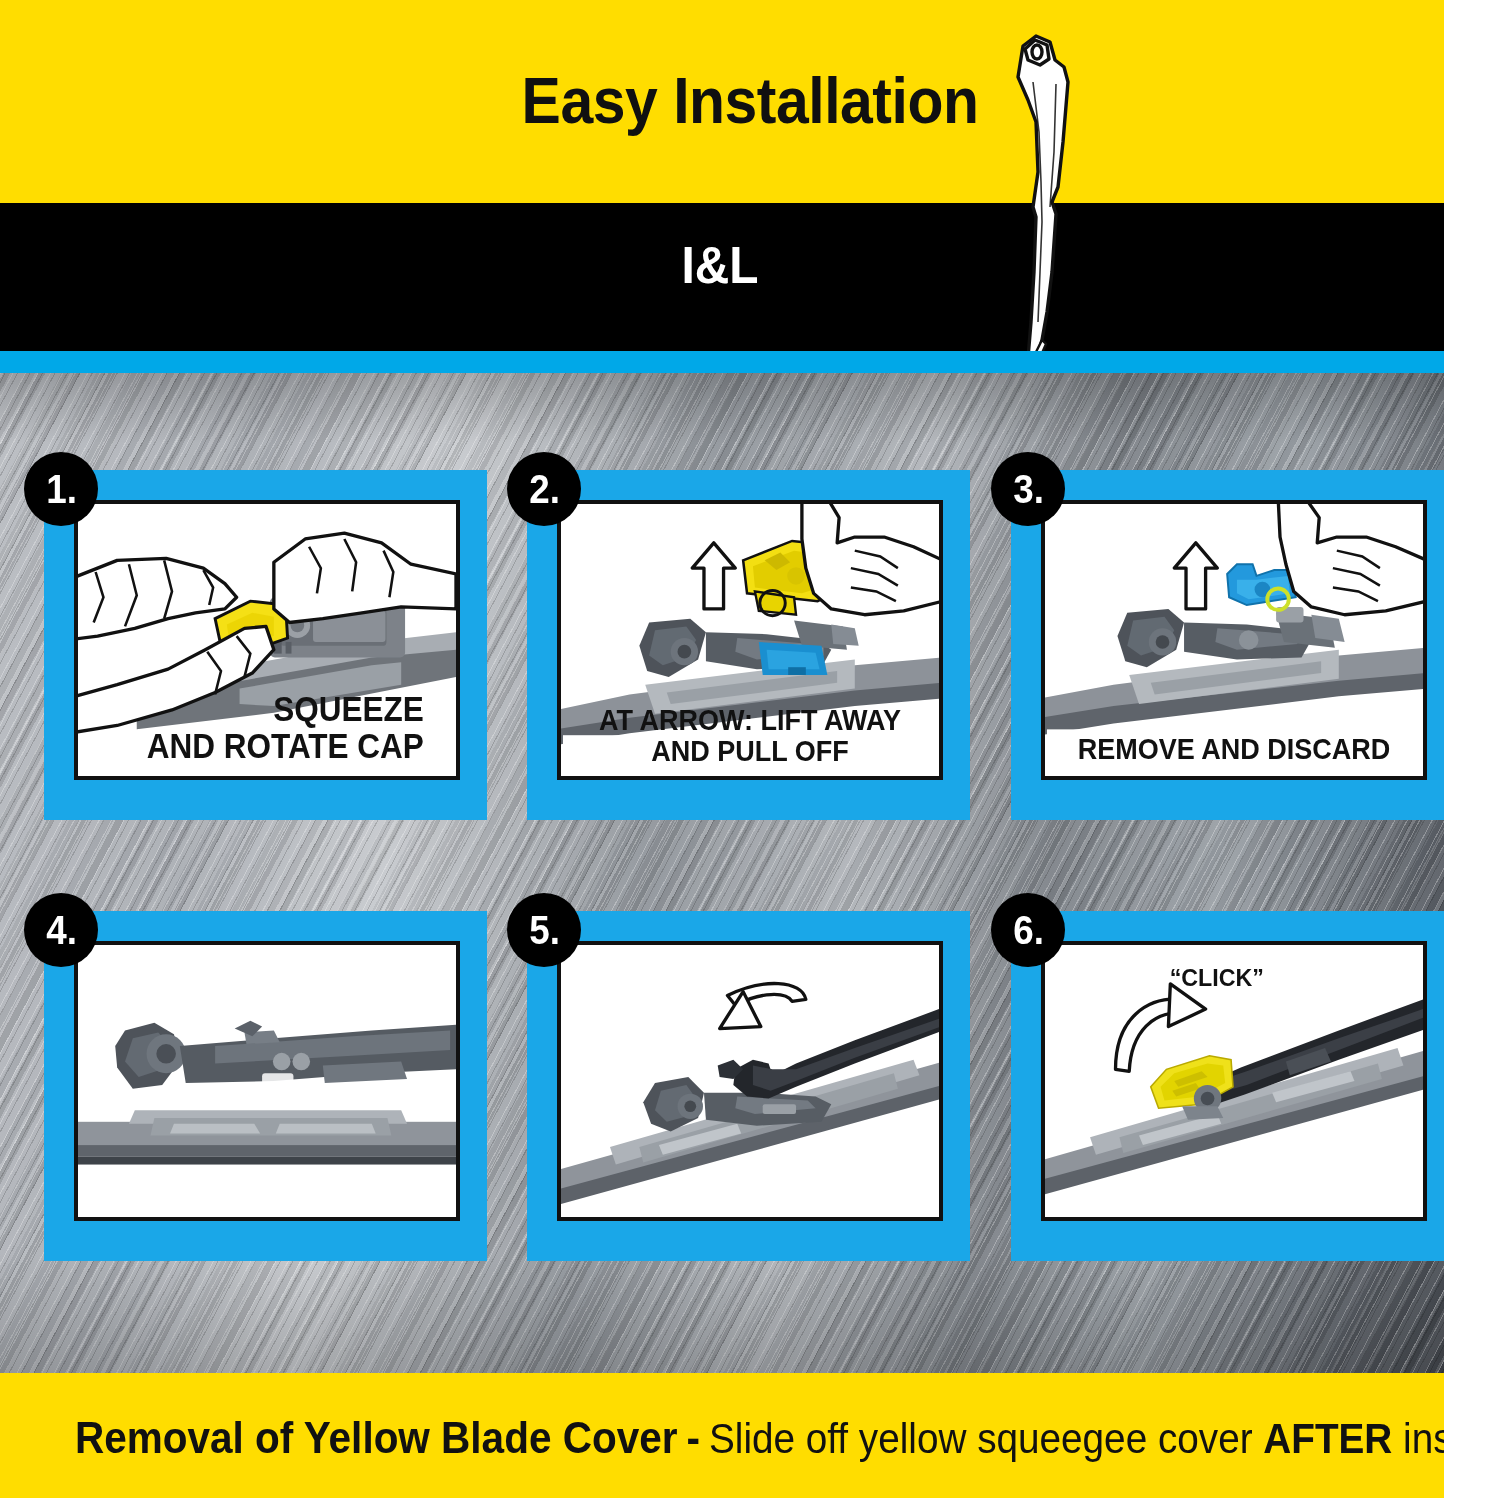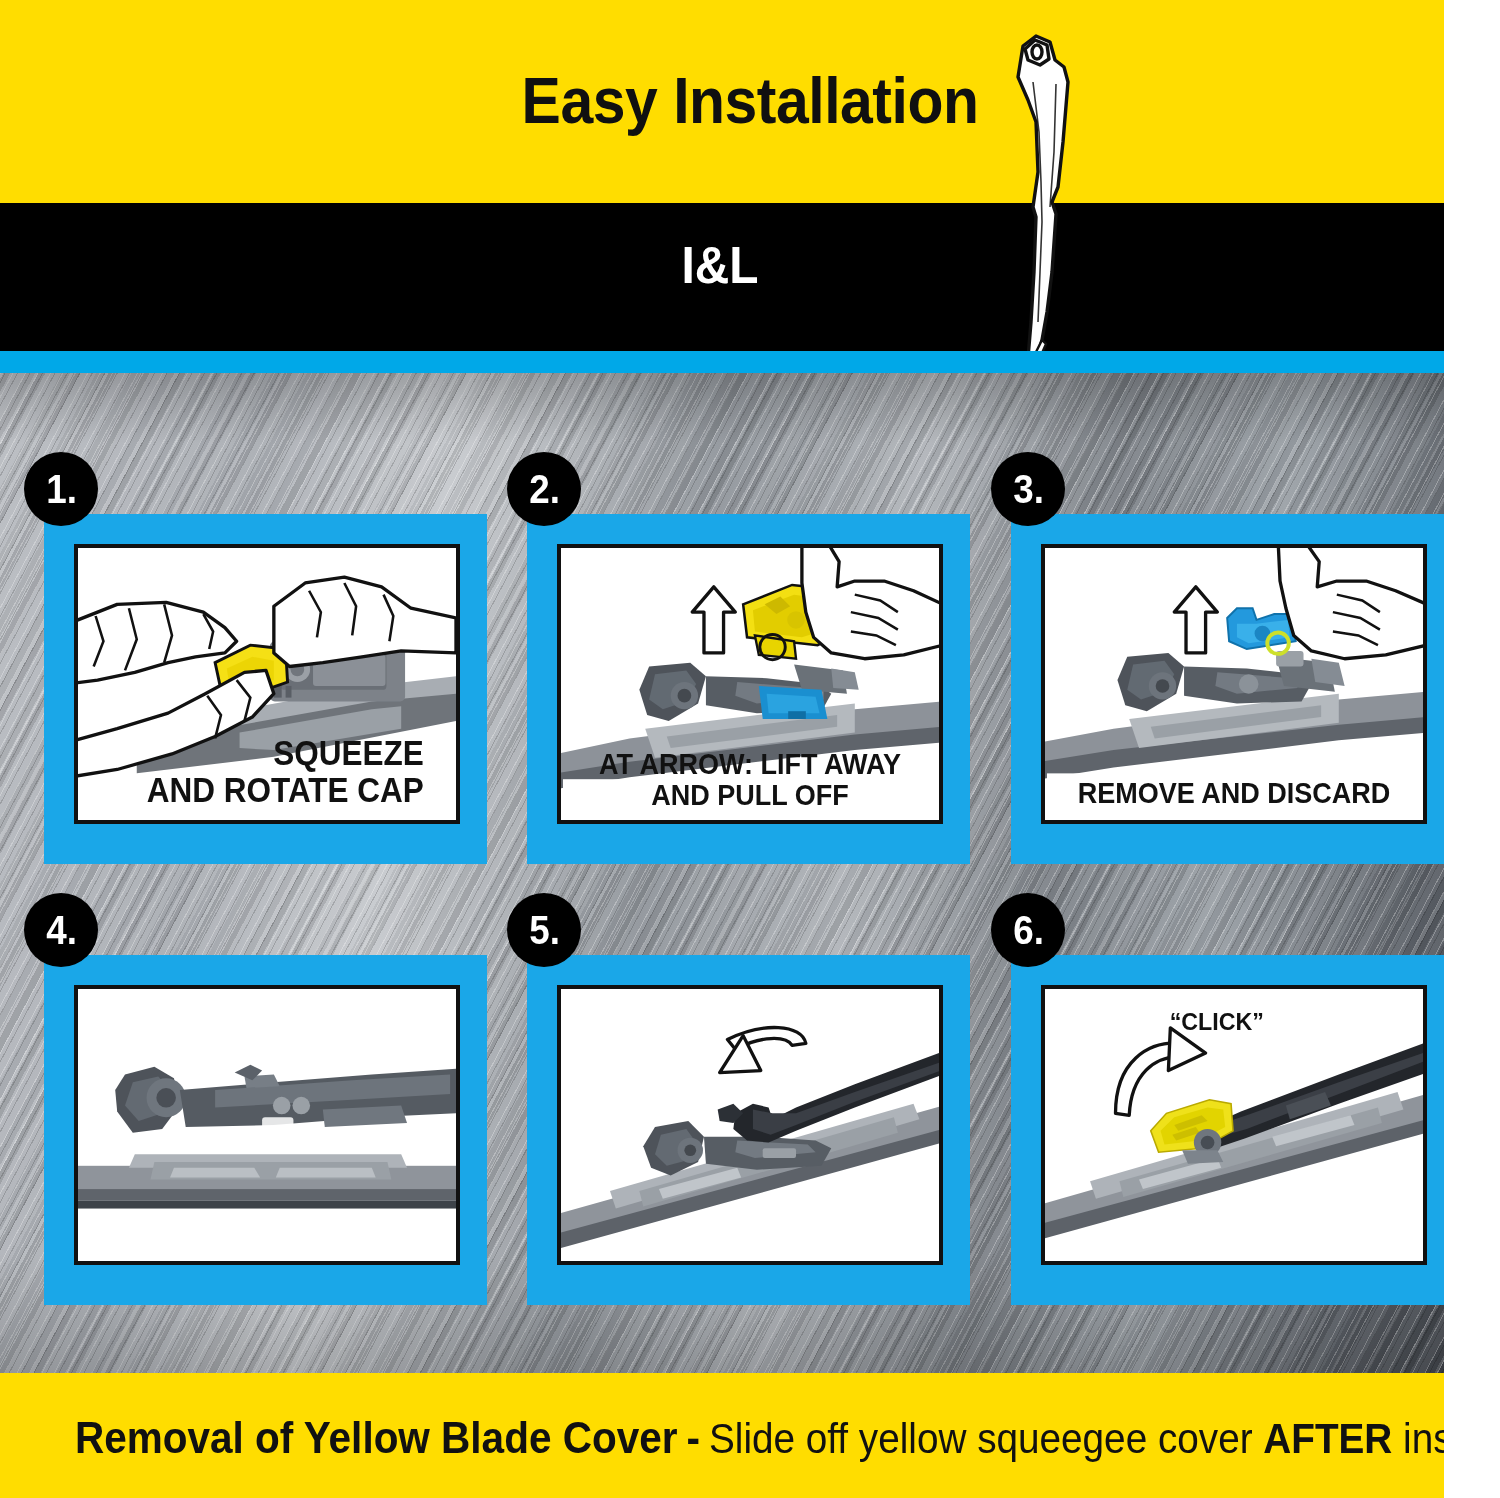--- a/index.html
+++ b/index.html
@@ -59,21 +59,21 @@
     background:linear-gradient(180deg,rgba(0,0,0,.18) 0%,rgba(0,0,0,0) 7%,
       rgba(0,0,0,0) 88%,rgba(0,0,0,.16) 100%);
   }
 
   
   .grid{position:absolute;left:0;top:373px;width:1500px;height:1000px;}
 
   .step{position:absolute;}
   .frame{
     position:absolute;left:0;top:0;width:100%;height:100%;
-    background:#1aa7e8;box-sizing:border-box;padding:30px 27px 40px 30px;margin-top:44px;
+    background:#1aa7e8;box-sizing:border-box;padding:30px 27px 40px 30px;
   }
   .inner{
     position:relative;width:100%;height:100%;background:#fff;
     border:4px solid #111;box-sizing:border-box;overflow:hidden;
   }
   .badge{
     position:absolute;width:74px;height:74px;border-radius:50%;background:#000;
     left:-20px;top:-18px;z-index:6;
     display:flex;align-items:center;justify-content:center;
   }

